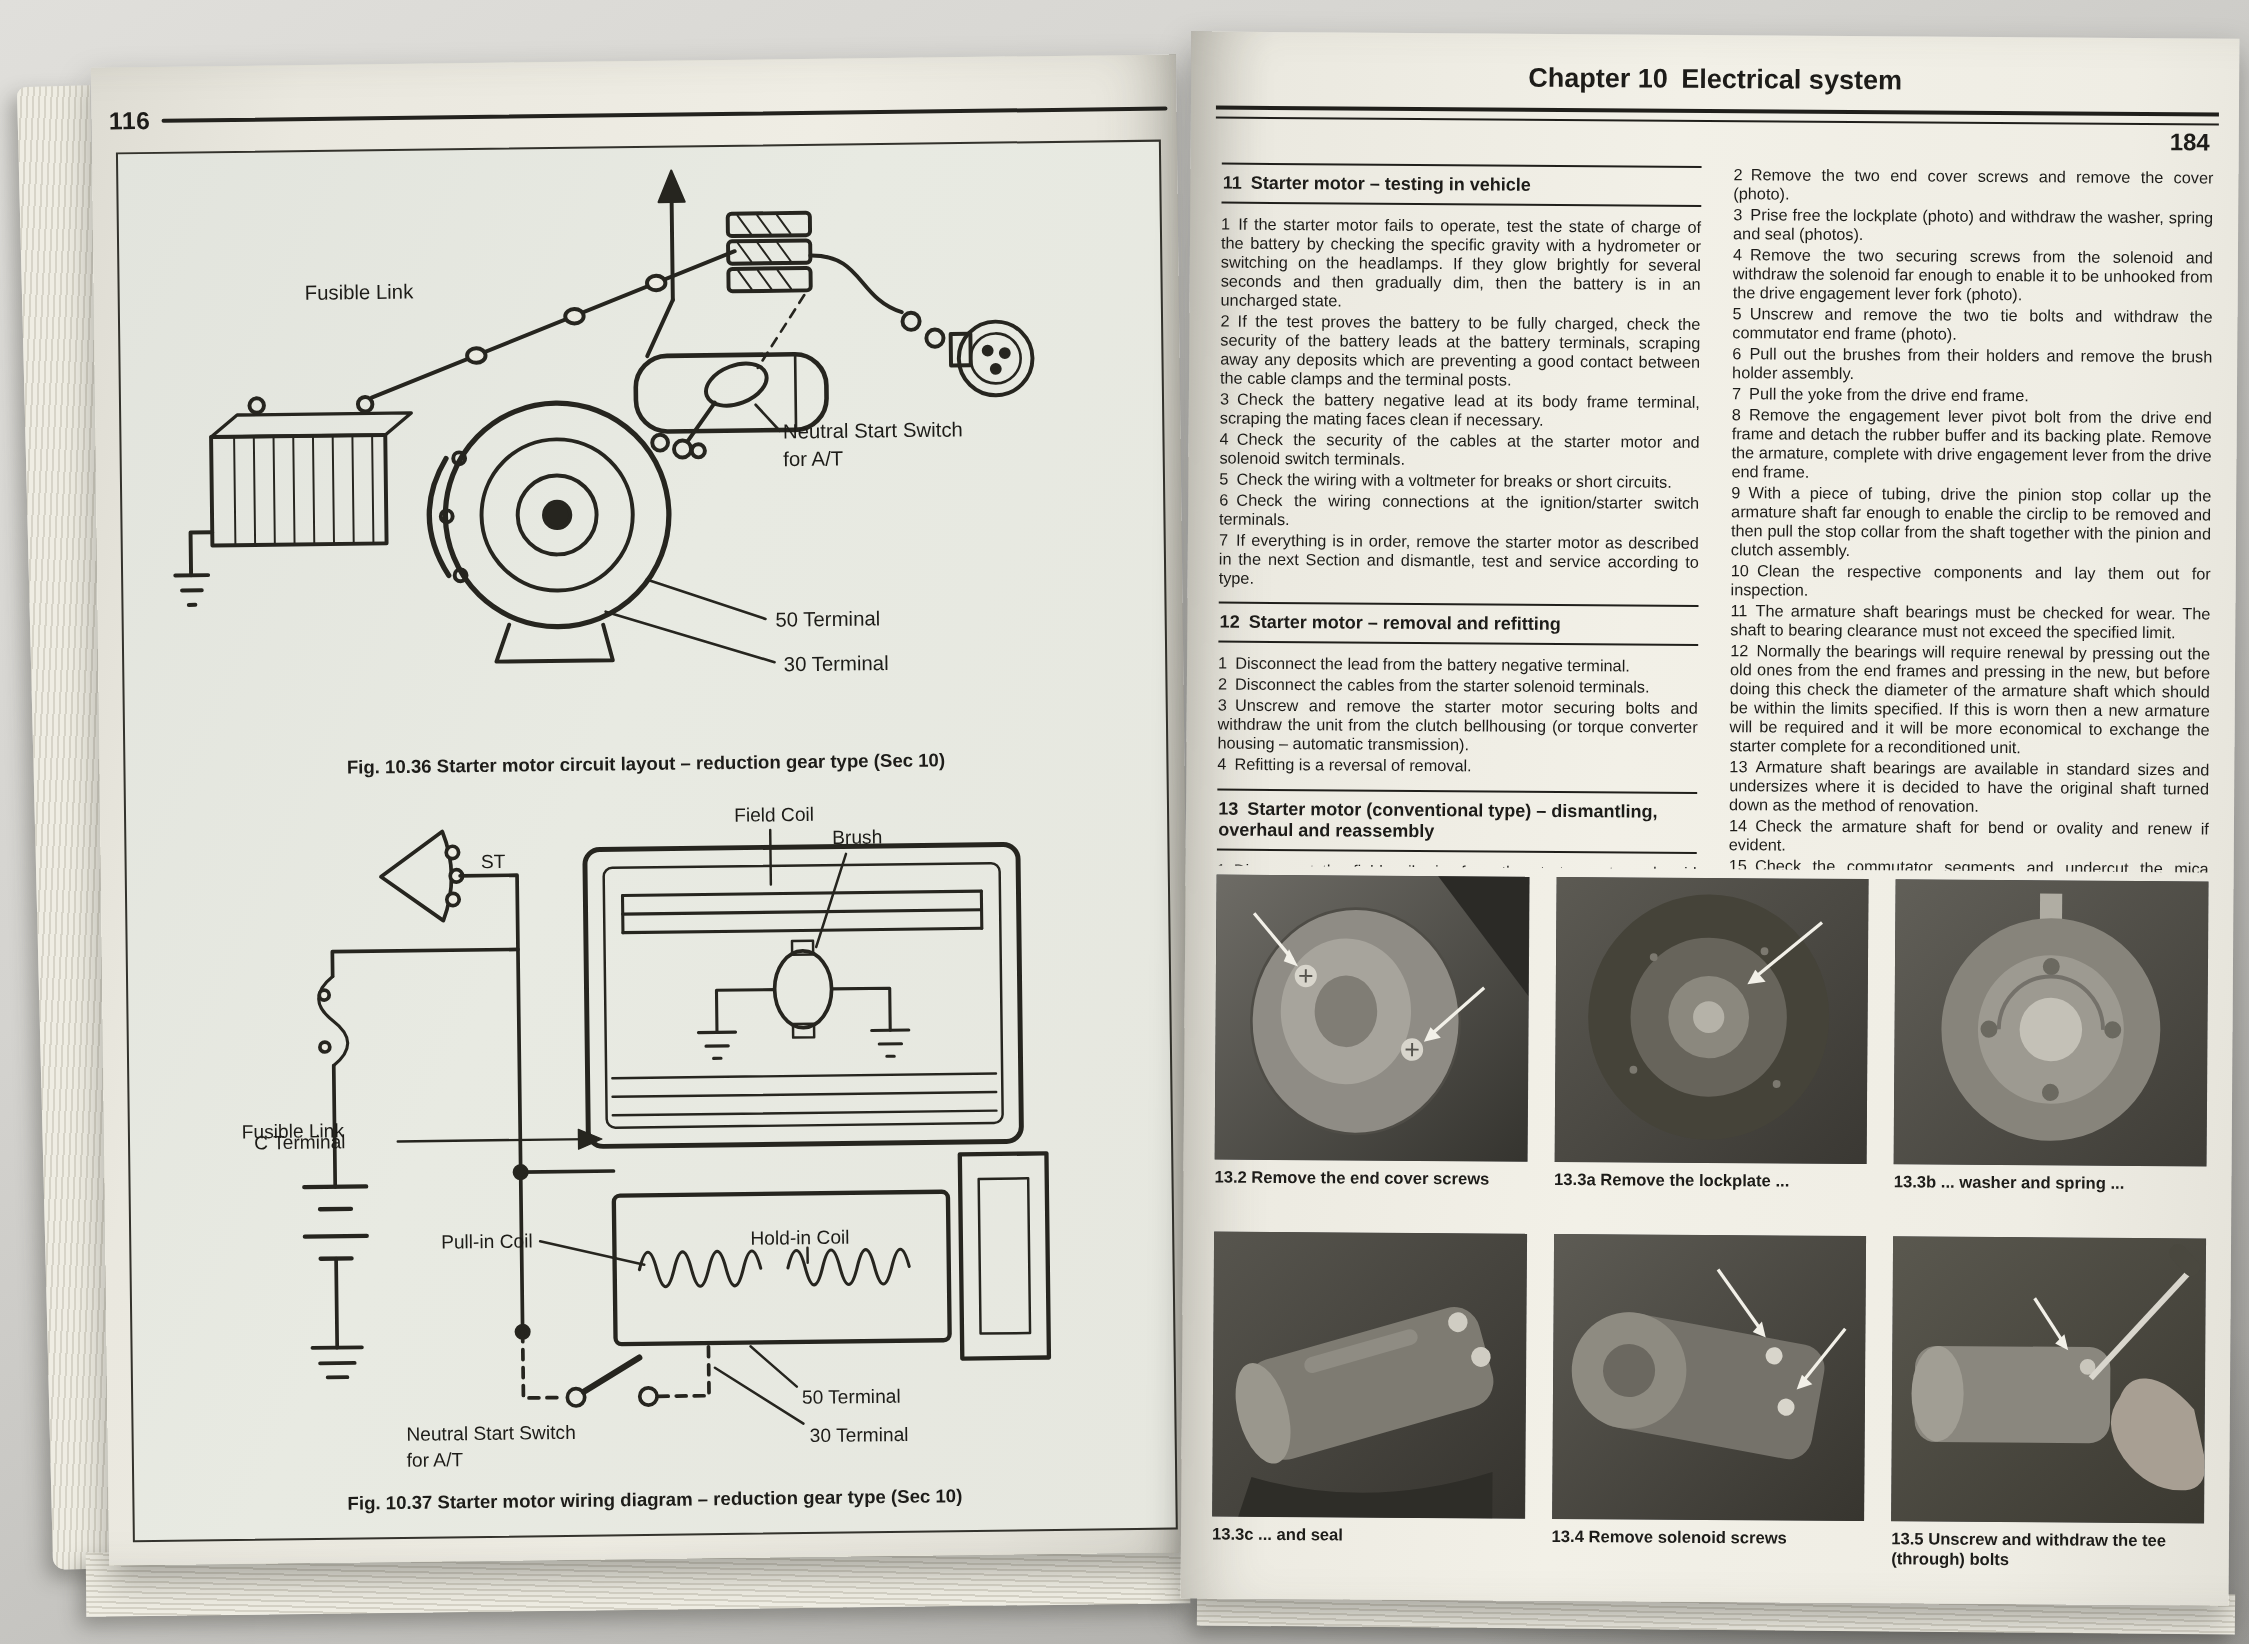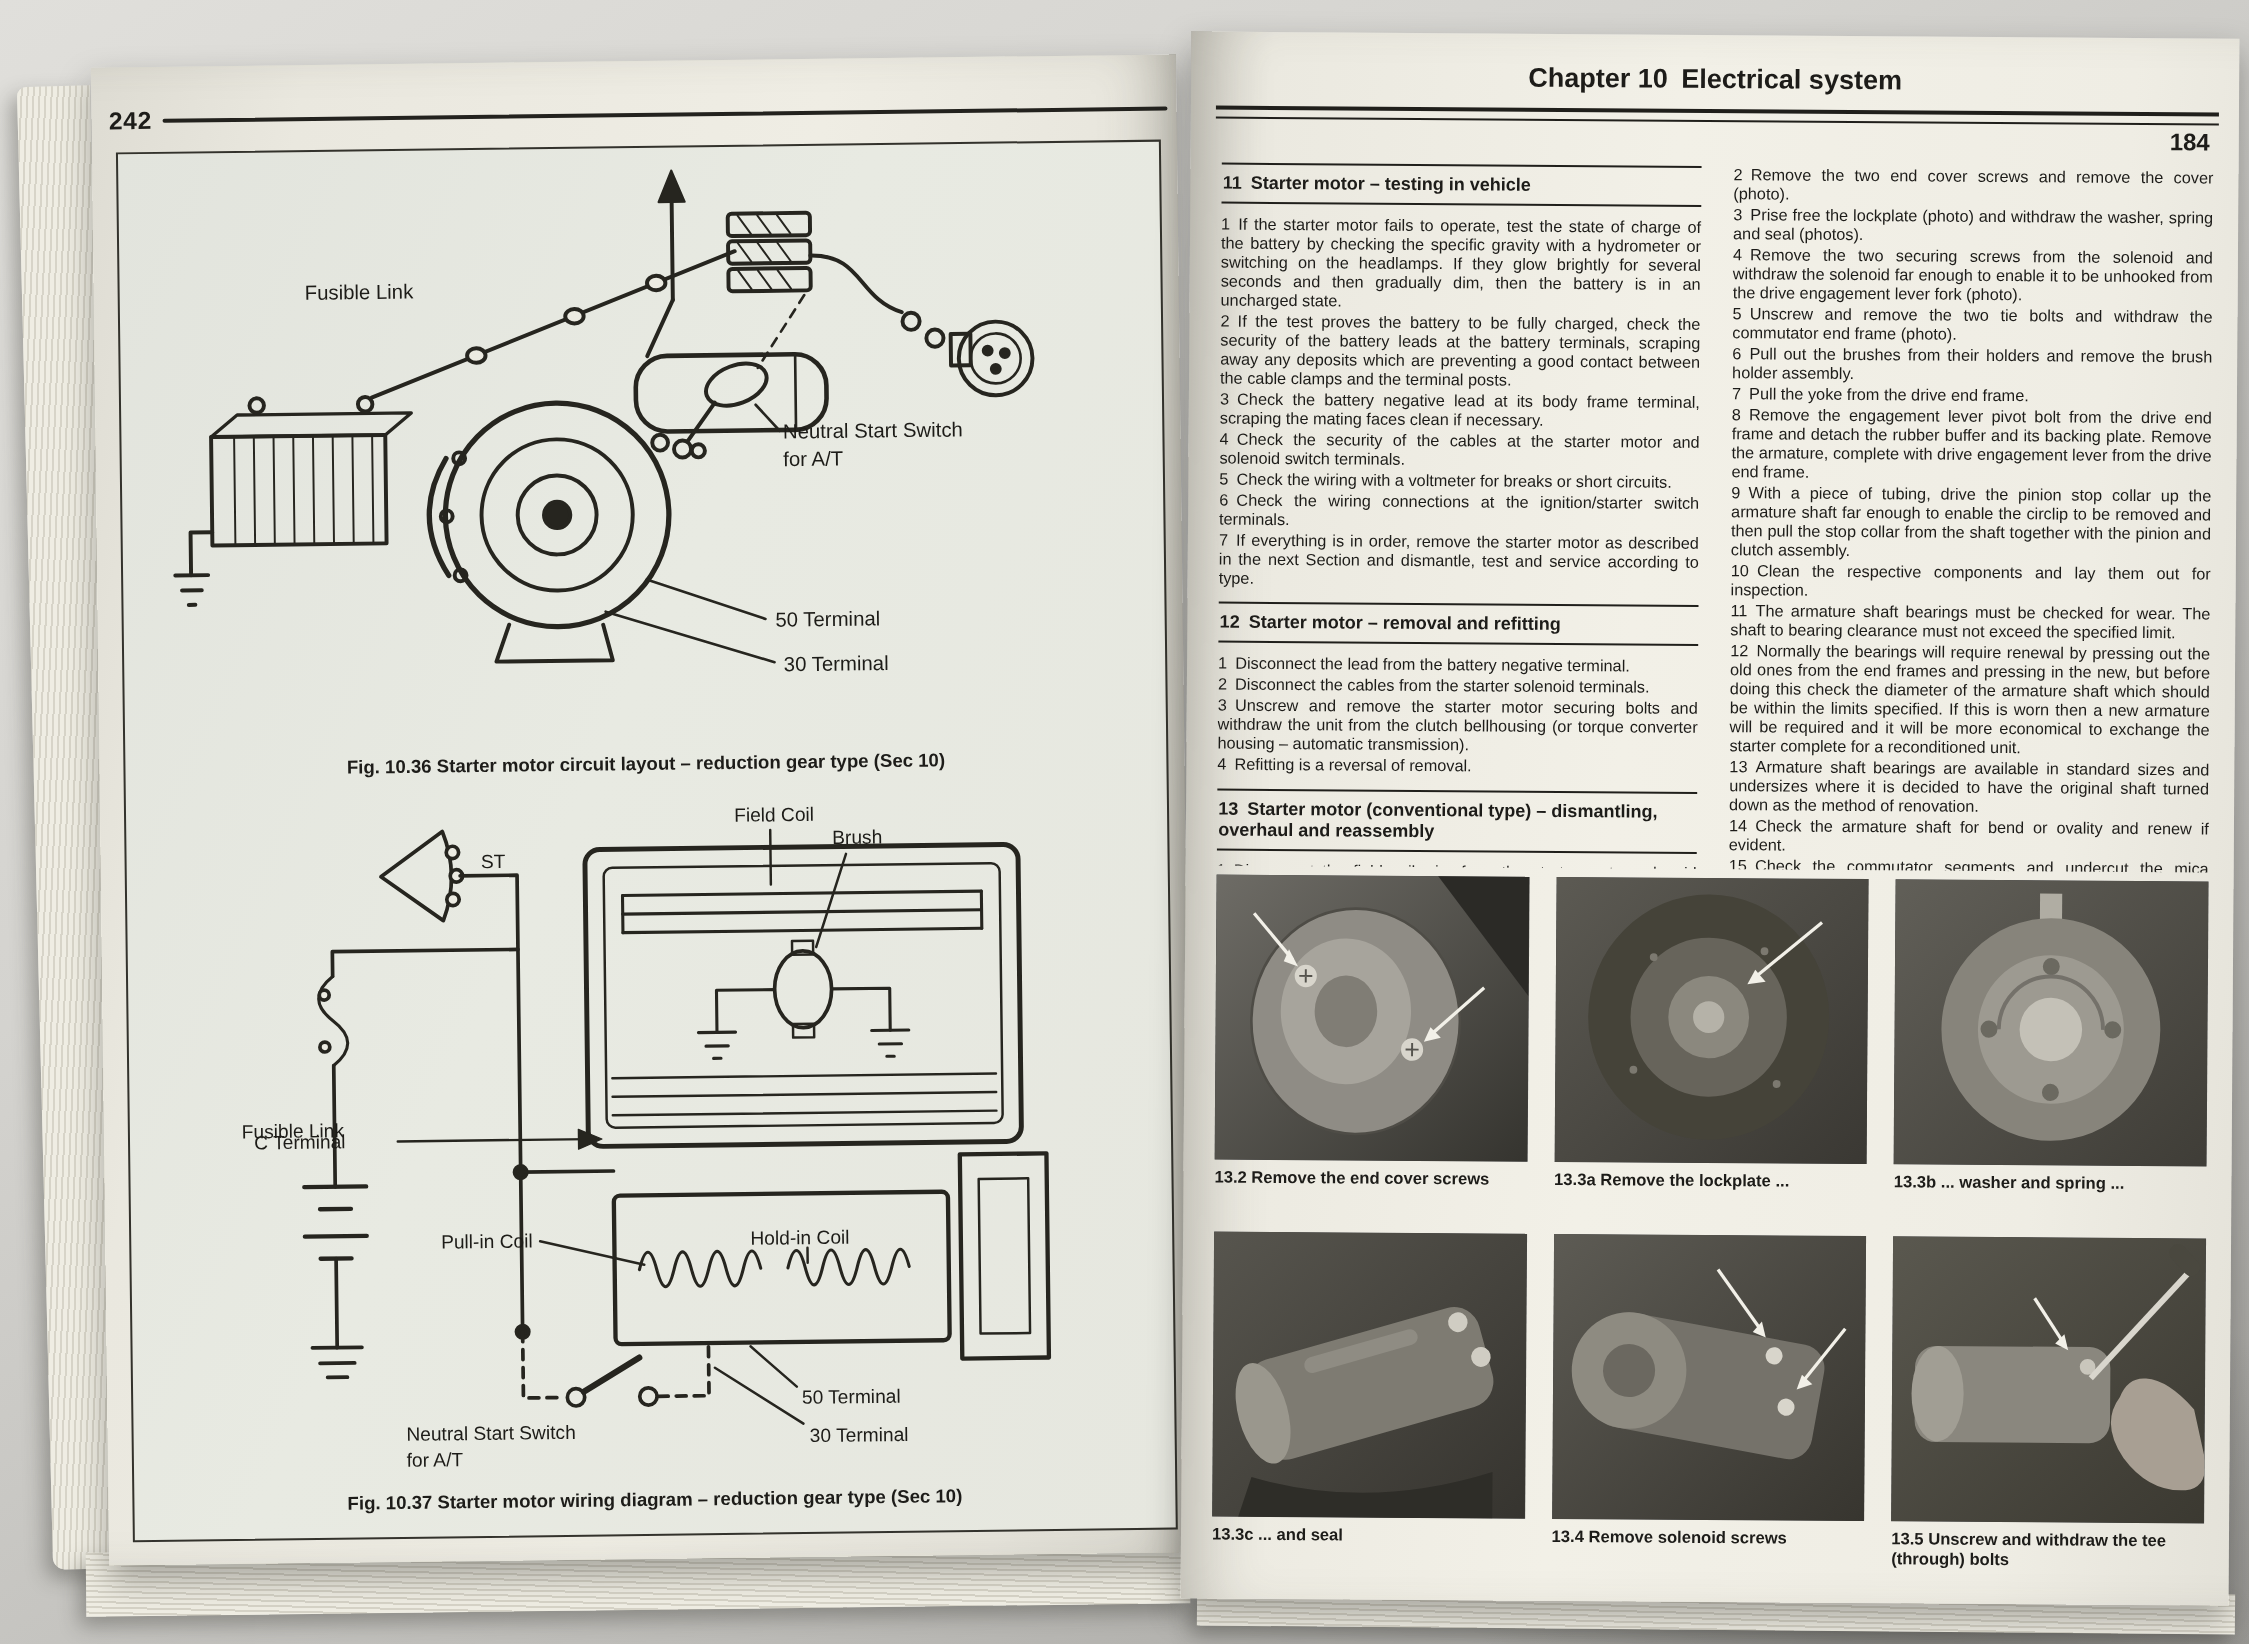--- a/index.html
+++ b/index.html
@@ -55,21 +55,21 @@
 <body>
 
 <div class="scene">
   <div class="floor-shadow"></div>
   <div class="edge-stack edge-left"></div>
   <div class="edge-stack edge-bottom"></div>
   <div class="edge-stack edge-bottom-r"></div>
 
   <div class="page page-left">
     <div class="lp-head">
-      <span class="lp-num">242</span>
+      <span class="lp-num">116</span>
       <span class="lp-rule"></span>
     </div>
 
     <div class="fig-frame">
 
       <svg class="diag" viewBox="0 0 1500 890" style="height:585px">
 
         <path d="M95 415 L135 382 L400 382 L360 415 Z" style="stroke-width:5"></path>
         <rect x="95" y="415" width="265" height="165"></rect>
         <path d="M130 415V580M160 415V580M190 415V580M220 415V580M250 415V580M280 415V580M310 415V580M340 415V580" style="stroke-width:3"></path>

